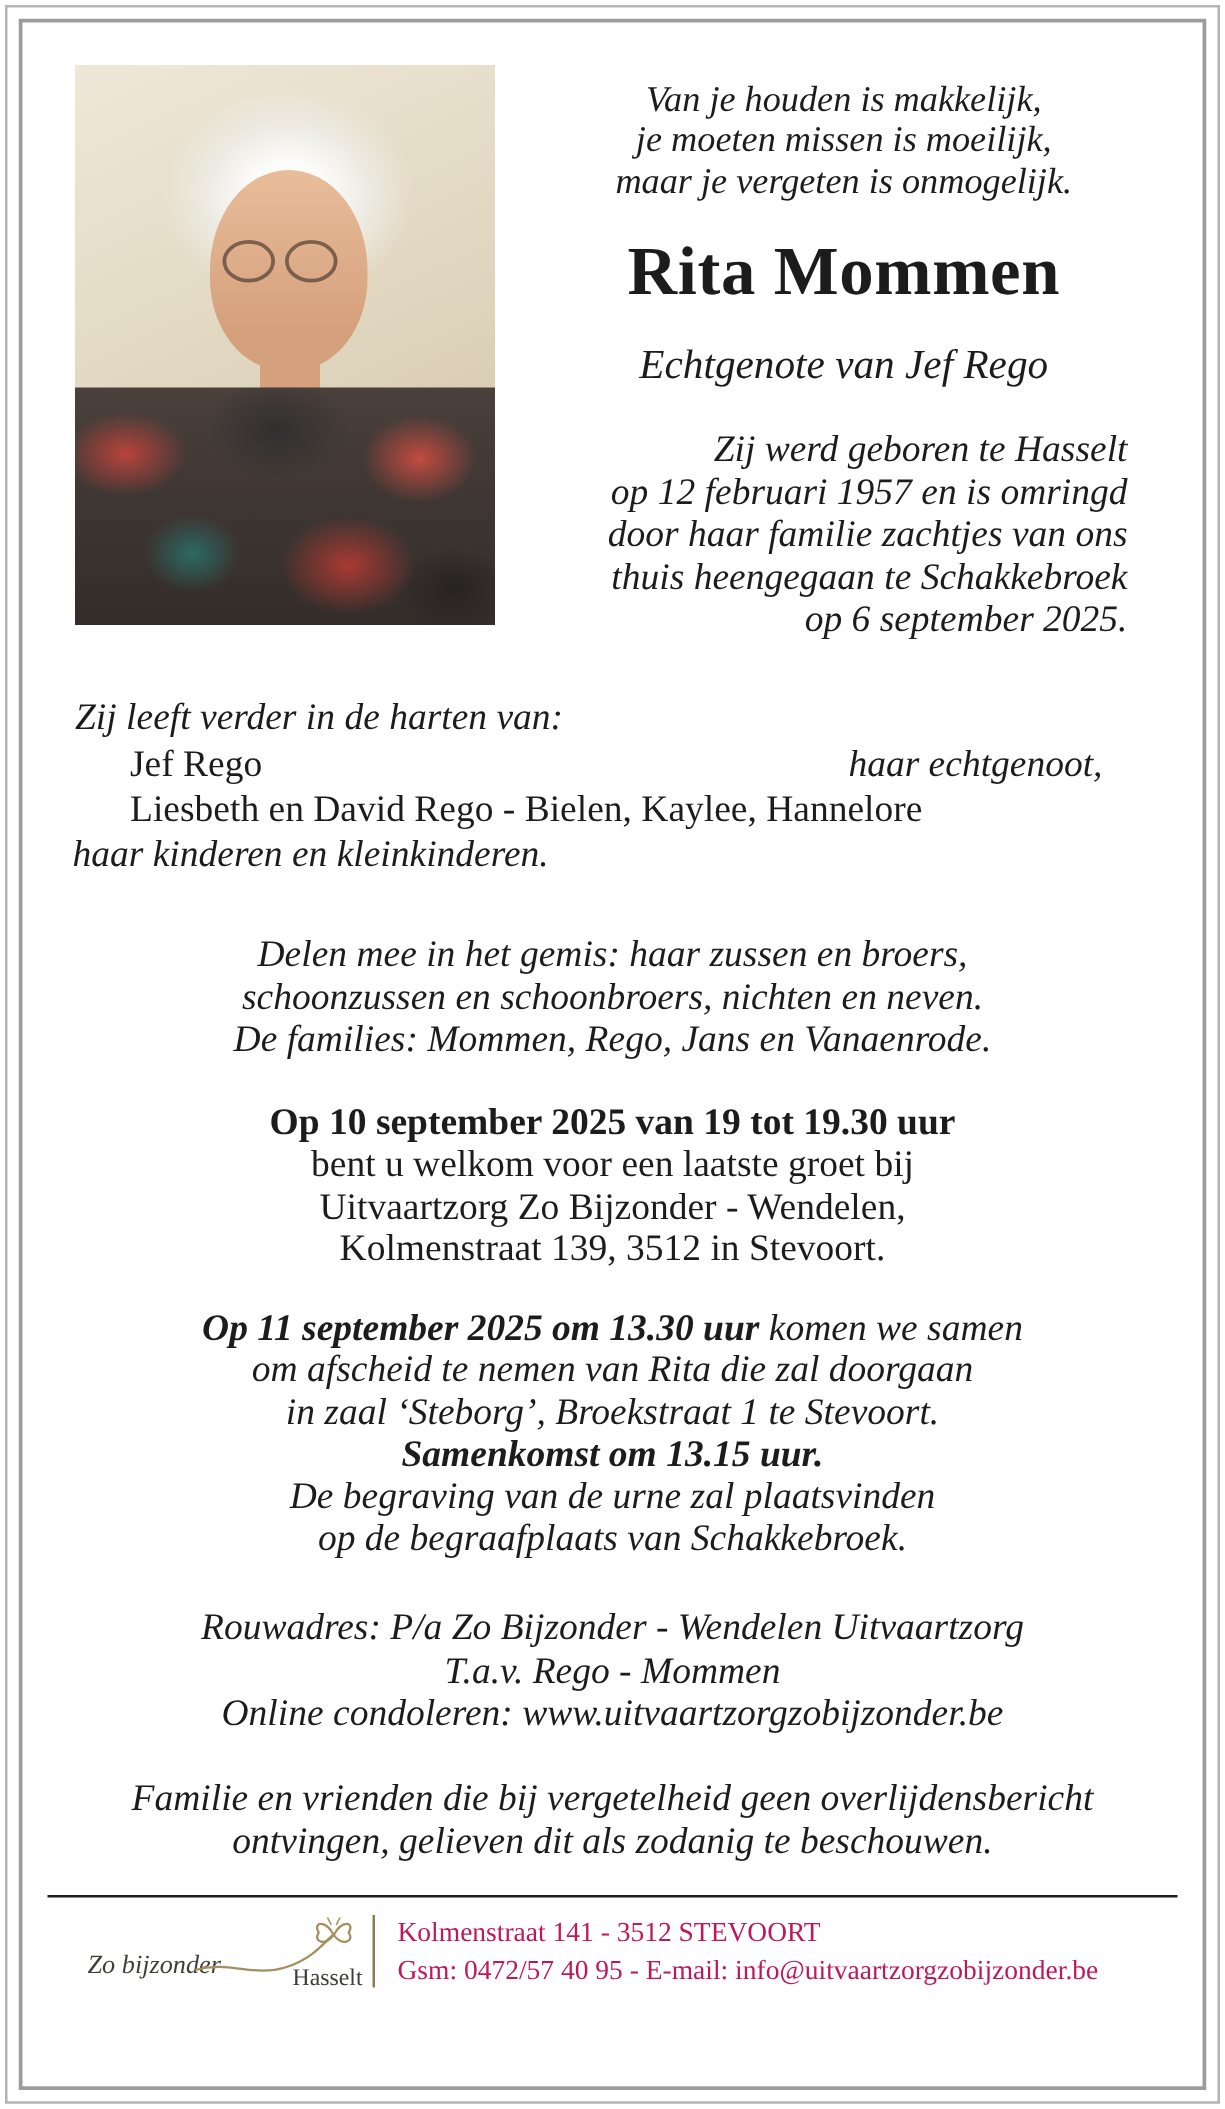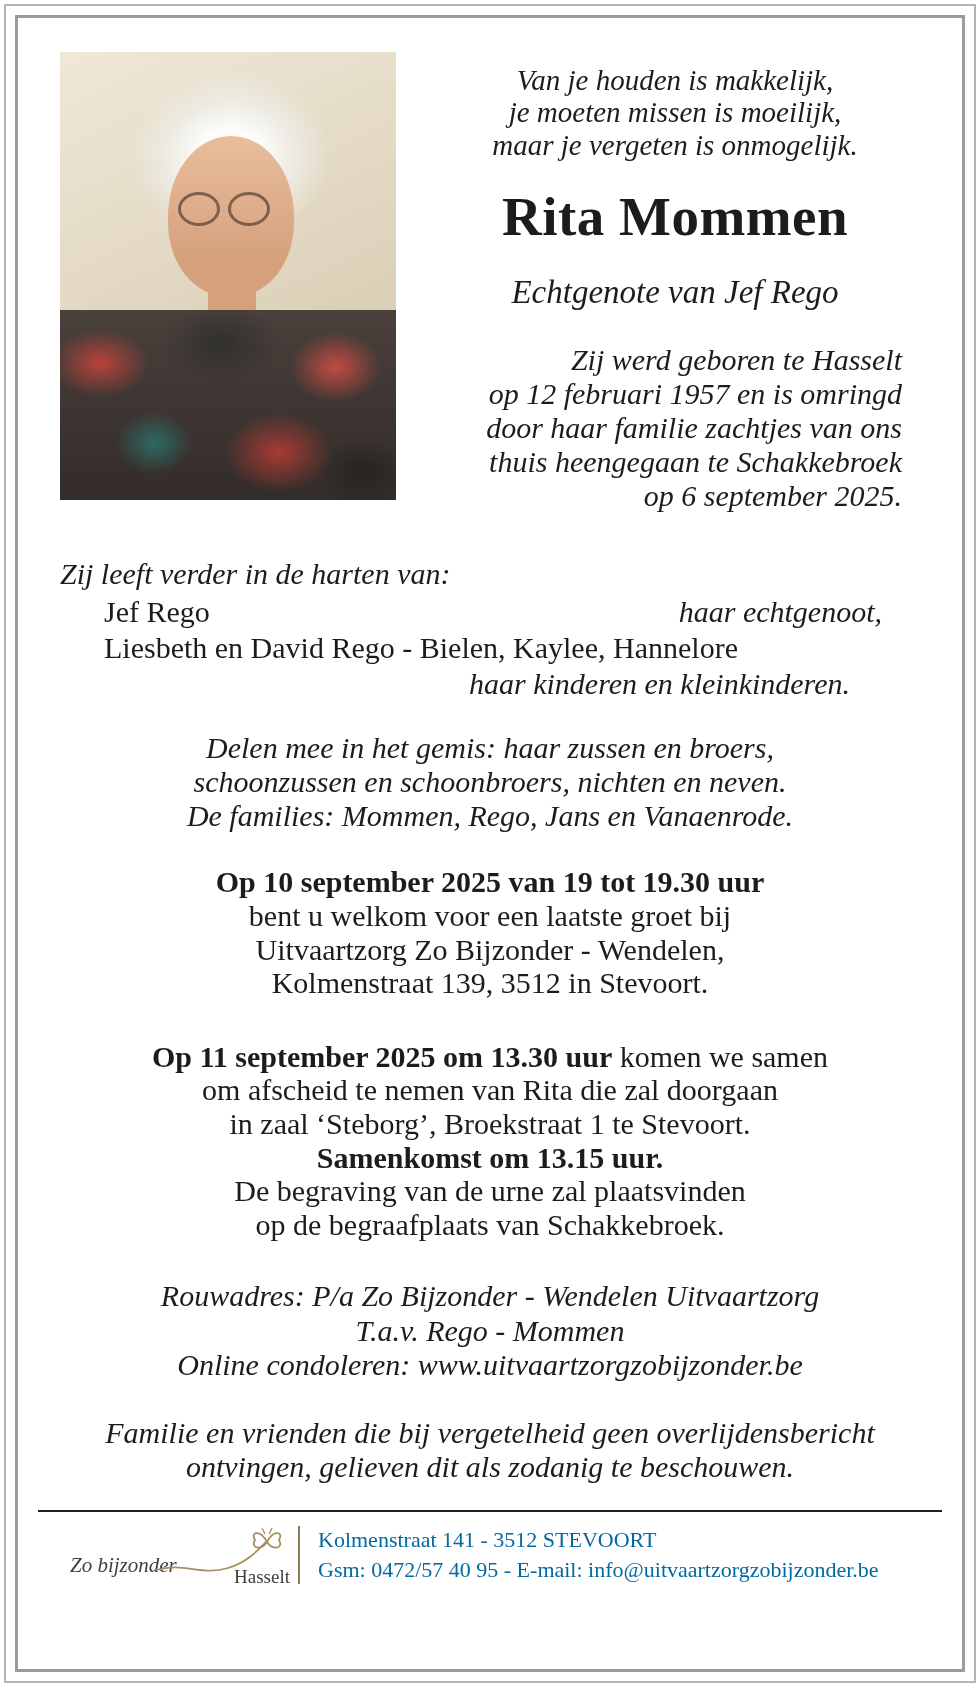--- a/index.html
+++ b/index.html
@@ -40,41 +40,41 @@
   .name { margin-top:24px; text-align:center; font-size:55px; font-weight:bold; letter-spacing:.5px; }
   .relation { margin-top:26px; text-align:center; font-style:italic; font-size:33px; }
   .life { margin-top:32px; text-align:right; font-style:italic; font-size:30px; line-height:1.13; padding-right:12px; }
 
   
   .family { margin-top:44px; font-size:30px; }
   .family-intro { font-style:italic; padding-left:2px; }
   .fam-row { display:flex; justify-content:space-between; padding-left:46px; padding-right:40px; margin-top:4px; }
   .fam-rel { font-style:italic; }
   .fam-name2 { padding-left:46px; margin-top:2px; }
-  .fam-rel2 { text-align:right; font-style:italic; padding-right:72px; margin-top:2px; }
-  .extended { margin-top:30px; text-align:center; font-style:italic; font-size:30px; line-height:1.14; }
+  .fam-rel2 { text-align:left; font-style:italic; padding-right:72px; margin-top:2px; }
+  .extended { margin-top:46px; text-align:center; font-style:italic; font-size:30px; line-height:1.14; }
 
   
   .block { text-align:center; font-size:30px; line-height:1.12; }
   .visitation { margin-top:32px; }
-  .service { margin-top:40px; }
+  .service { margin-top:30px;font-style:italic; }
   .bold { font-weight:bold; }
   .condolence { margin-top:38px; text-align:center; font-style:italic; font-size:30px; line-height:1.14; }
   .notice { margin-top:34px; text-align:center; font-style:italic; font-size:30px; line-height:1.14; }
 
   
   .footer { margin-top:26px; }
   .rule { border-top:2px solid #1f1f1f; margin:0 -20px; }
   .footer-row { display:flex; align-items:center; padding:10px 0 0 12px; }
   .logo { position:relative; width:220px; height:66px; flex:0 0 auto; }
   .logo-top { position:absolute; left:0; bottom:10px; font-style:italic; font-size:21px; color:#3f3f3a; }
   .logo-bottom { position:absolute; right:0; bottom:0; font-size:19px; color:#3f3f3a; }
   .flourish { position:absolute; left:84px; top:2px; width:134px; height:60px; }
   .vdiv { width:2px; height:58px; background:#8d7b58; margin:0 18px 0 8px; flex:0 0 auto; }
-  .contact { font-size:22px; color:#0369a1; line-height:1.4; }
+  .contact { font-size:22px; color:#be185d; line-height:1.4; }
 </style>
 </head>
 <body>
 
 <div class="frame1">
   <div class="frame2">
     <div class="content">
 
       <div class="top">
         <div class="photo">

